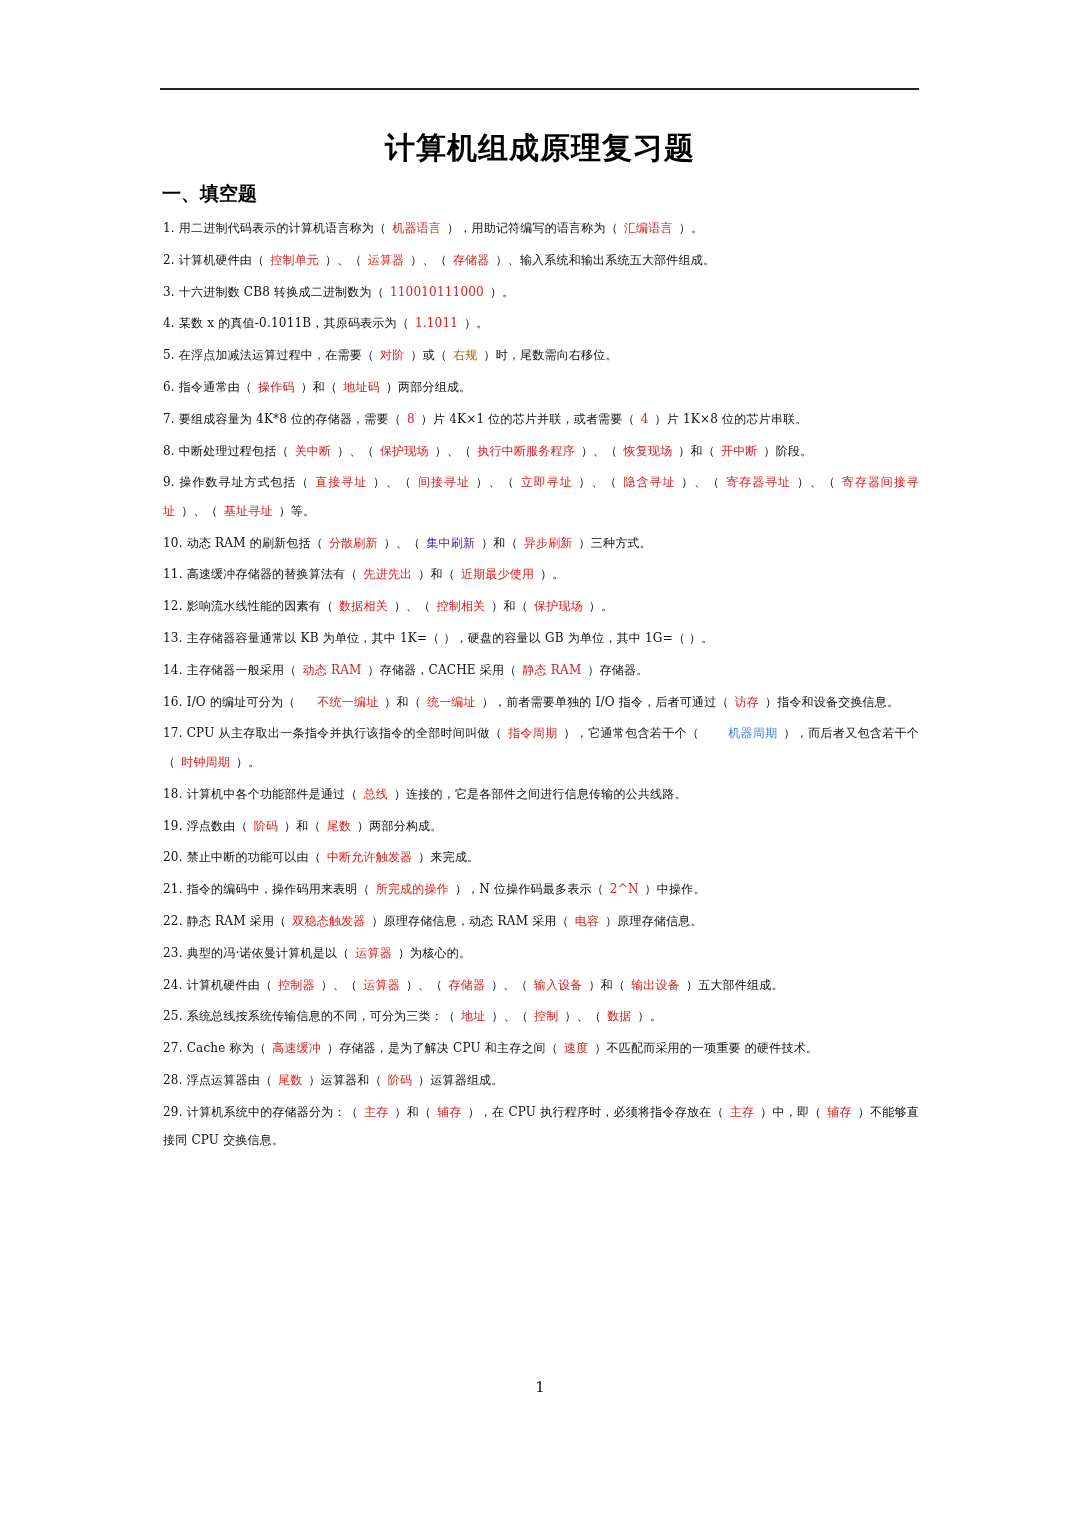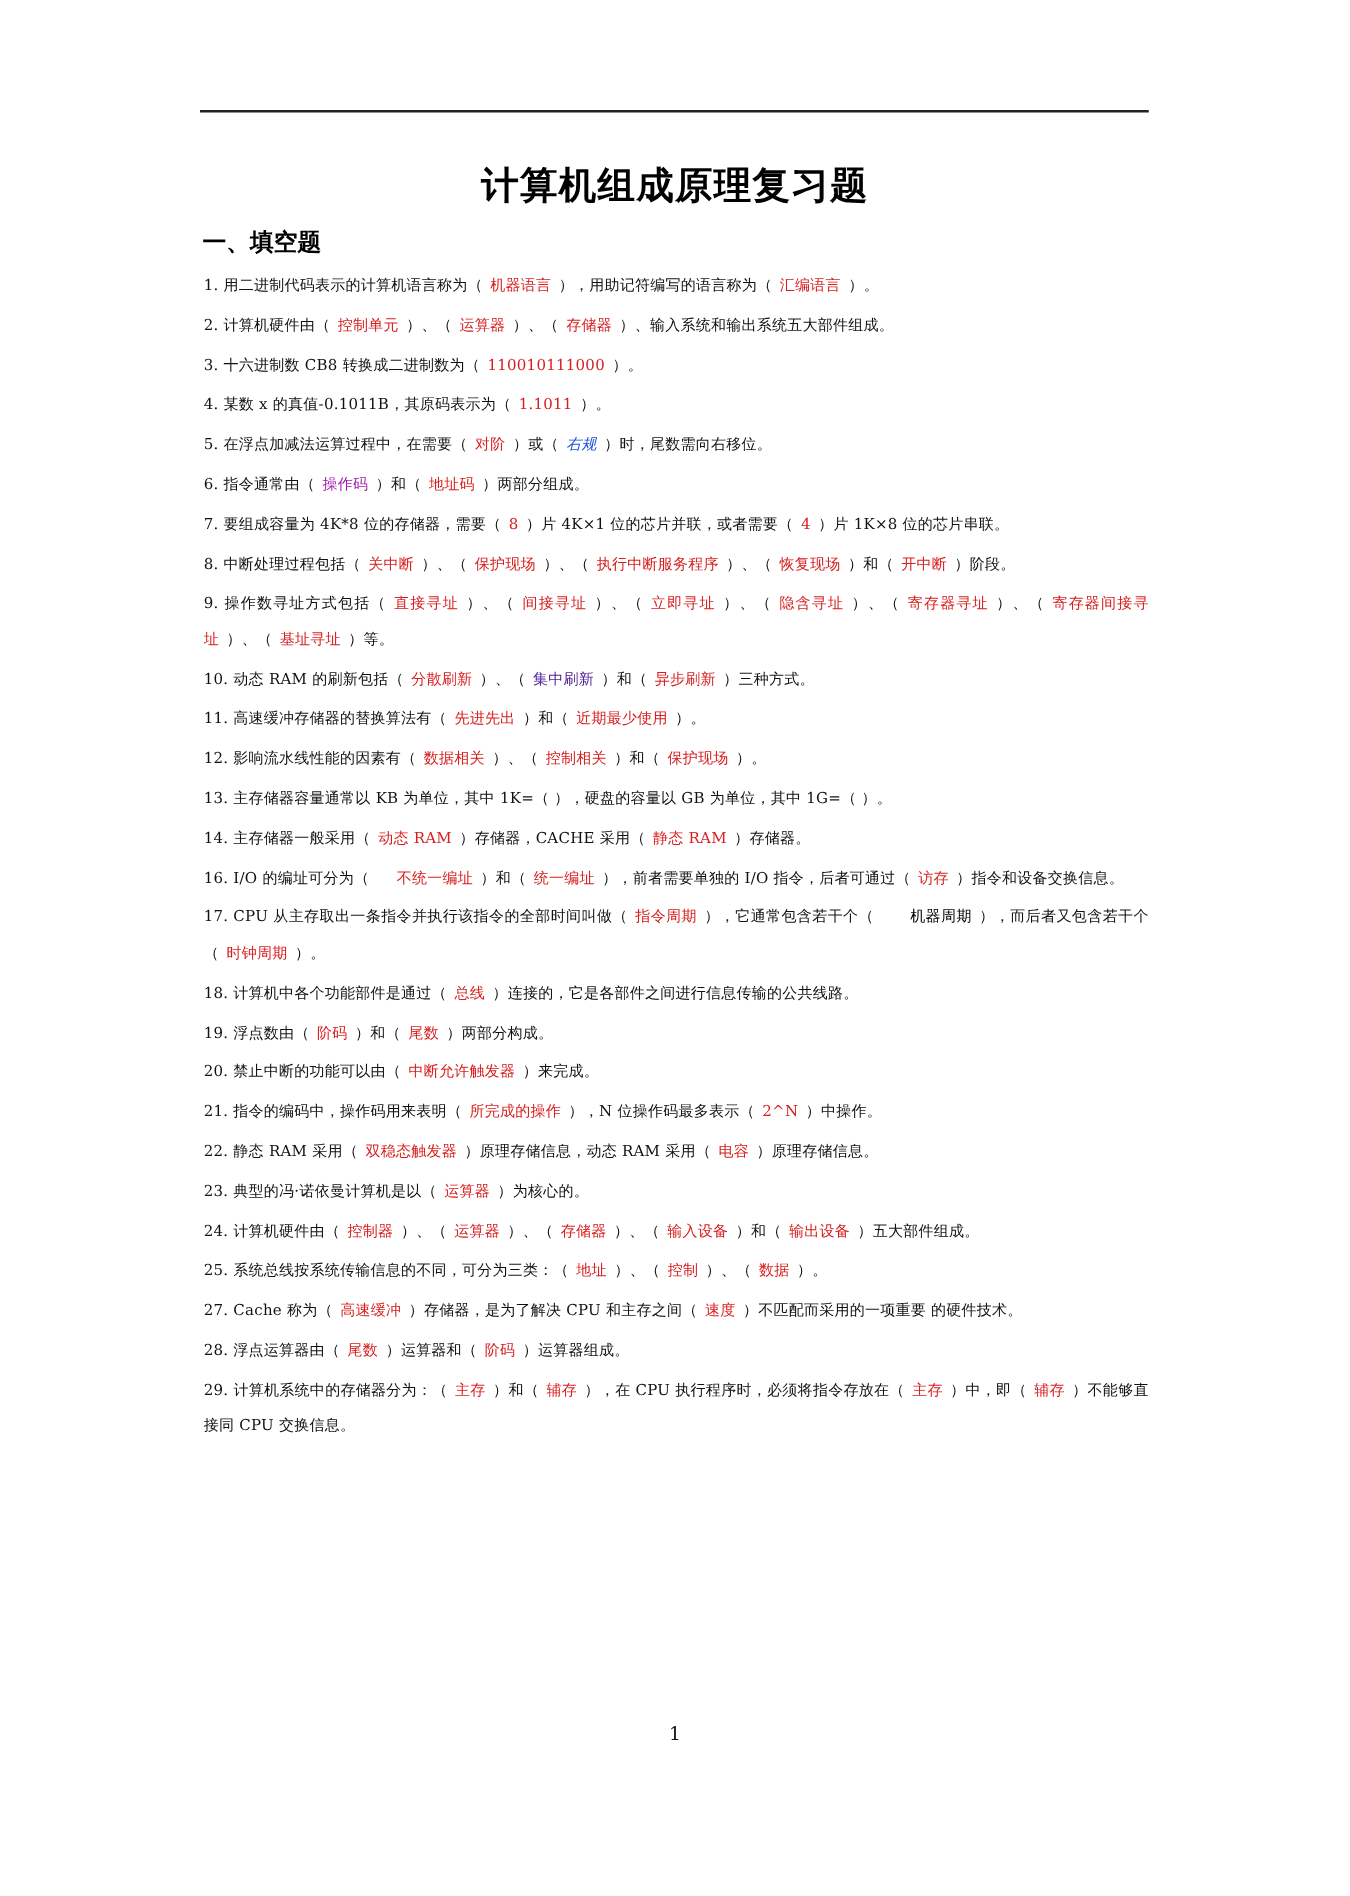--- a/index.html
+++ b/index.html
@@ -28,32 +28,32 @@
 
 <h1 class="doc-title" style="margin:0;">计算机组成原理复习题</h1>
 
 <h2 class="section-heading" style="margin:0;">一、填空题</h2>
 
 <div class="questions" id="question-list">
     <p class="q"><span class="num">1.</span><span>用二进制代码表示的计算机语言称为（</span><span class="ans" style="color: rgb(216, 30, 30);">机器语言</span><span>），用助记符编写的语言称为（</span><span class="ans" style="color: rgb(216, 30, 30);">汇编语言</span><span>）。</span></p>
     <p class="q"><span class="num">2.</span><span>计算机硬件由（</span><span class="ans" style="color: rgb(216, 30, 30);">控制单元</span><span>）、（</span><span class="ans" style="color: rgb(216, 30, 30);">运算器</span><span>）、（</span><span class="ans" style="color: rgb(216, 30, 30);">存储器</span><span>）、输入系统和输出系统五大部件组成。</span></p>
     <p class="q"><span class="num">3.</span><span>十六进制数 CB8 转换成二进制数为（</span><span class="ans" style="color: rgb(216, 30, 30);">110010111000</span><span>）。</span></p>
     <p class="q"><span class="num">4.</span><span>某数 x 的真值-0.1011B，其原码表示为（</span><span class="ans" style="color: rgb(216, 30, 30);">1.1011</span><span>）。</span></p>
-    <p class="q"><span class="num">5.</span><span>在浮点加减法运算过程中，在需要（</span><span class="ans" style="color: rgb(216, 30, 30);">对阶</span><span>）或（</span><span class="ans" style="color: #1d4ed8; font-style: italic;">右规</span><span>）时，尾数需向右移位。</span></p>
-    <p class="q"><span class="num">6.</span><span>指令通常由（</span><span class="ans" style="color: #a21caf;">操作码</span><span>）和（</span><span class="ans" style="color: rgb(216, 30, 30);">地址码</span><span>）两部分组成。</span></p>
+    <p class="q"><span class="num">5.</span><span>在浮点加减法运算过程中，在需要（</span><span class="ans" style="color: rgb(216, 30, 30);">对阶</span><span>）或（</span><span class="ans" style="color: #a16207;">右规</span><span>）时，尾数需向右移位。</span></p>
+    <p class="q"><span class="num">6.</span><span>指令通常由（</span><span class="ans" style="color: #b91c1c;">操作码</span><span>）和（</span><span class="ans" style="color: rgb(216, 30, 30);">地址码</span><span>）两部分组成。</span></p>
     <p class="q"><span class="num">7.</span><span>要组成容量为 4K*8 位的存储器，需要（</span><span class="ans" style="color: rgb(216, 30, 30);">8</span><span>）片 4K×1 位的芯片并联，或者需要（</span><span class="ans" style="color: rgb(216, 30, 30);">4</span><span>）片 1K×8 位的芯片串联。</span></p>
     <p class="q"><span class="num">8.</span><span>中断处理过程包括（</span><span class="ans" style="color: rgb(216, 30, 30);">关中断</span><span>）、（</span><span class="ans" style="color: rgb(216, 30, 30);">保护现场</span><span>）、（</span><span class="ans" style="color: rgb(216, 30, 30);">执行中断服务程序</span><span>）、（</span><span class="ans" style="color: rgb(216, 30, 30);">恢复现场</span><span>）和（</span><span class="ans" style="color: rgb(216, 30, 30);">开中断</span><span>）阶段。</span></p>
     <p class="q"><span class="num">9.</span><span>操作数寻址方式包括（</span><span class="ans" style="color: rgb(216, 30, 30);">直接寻址</span><span>）、（</span><span class="ans" style="color: rgb(216, 30, 30);">间接寻址</span><span>）、（</span><span class="ans" style="color: rgb(216, 30, 30);">立即寻址</span><span>）、（</span><span class="ans" style="color: rgb(216, 30, 30);">隐含寻址</span><span>）、（</span><span class="ans" style="color: rgb(216, 30, 30);">寄存器寻址</span><span>）、（</span><span class="ans" style="color: rgb(216, 30, 30);">寄存器间接寻址</span><span>）、（</span><span class="ans" style="color: rgb(216, 30, 30);">基址寻址</span><span>）等。</span></p>
     <p class="q"><span class="num">10.</span><span>动态 RAM 的刷新包括（</span><span class="ans" style="color: rgb(216, 30, 30);">分散刷新</span><span>）、（</span><span class="ans" style="color: #4c1d95;">集中刷新</span><span>）和（</span><span class="ans" style="color: rgb(216, 30, 30);">异步刷新</span><span>）三种方式。</span></p>
     <p class="q"><span class="num">11.</span><span>高速缓冲存储器的替换算法有（</span><span class="ans" style="color: rgb(216, 30, 30);">先进先出</span><span>）和（</span><span class="ans" style="color: rgb(216, 30, 30);">近期最少使用</span><span>）。</span></p>
     <p class="q"><span class="num">12.</span><span>影响流水线性能的因素有（</span><span class="ans" style="color: rgb(216, 30, 30);">数据相关</span><span>）、（</span><span class="ans" style="color: rgb(216, 30, 30);">控制相关</span><span>）和（</span><span class="ans" style="color: rgb(216, 30, 30);">保护现场</span><span>）。</span></p>
     <p class="q"><span class="num">13.</span><span>主存储器容量通常以 KB 为单位，其中 1K=（ ），硬盘的容量以 GB 为单位，其中 1G=（ ）。</span></p>
     <p class="q"><span class="num">14.</span><span>主存储器一般采用（</span><span class="ans" style="color: rgb(216, 30, 30);">动态 RAM</span><span>）存储器，CACHE 采用（</span><span class="ans" style="color: rgb(216, 30, 30);">静态 RAM</span><span>）存储器。</span></p>
     <p class="q"><span class="num">16.</span><span>I/O 的编址可分为（</span><span class="ans" style="color: rgb(216, 30, 30); margin-left: 16px;">不统一编址</span><span>）和（</span><span class="ans" style="color: rgb(216, 30, 30);">统一编址</span><span>），前者需要单独的 I/O 指令，后者可通过（</span><span class="ans" style="color: rgb(216, 30, 30);">访存</span><span>）指令和设备交换信息。</span></p>
-    <p class="q"><span class="num">17.</span><span>CPU 从主存取出一条指令并执行该指令的全部时间叫做（</span><span class="ans" style="color: rgb(216, 30, 30);">指令周期</span><span>），它通常包含若干个（</span><span class="ans" style="color: #000000; margin-left: 23px;">机器周期</span><span>），而后者又包含若干个（</span><span class="ans" style="color: rgb(216, 30, 30);">时钟周期</span><span>）。</span></p>
+    <p class="q"><span class="num">17.</span><span>CPU 从主存取出一条指令并执行该指令的全部时间叫做（</span><span class="ans" style="color: rgb(216, 30, 30);">指令周期</span><span>），它通常包含若干个（</span><span class="ans" style="color: #3b82f6; margin-left: 23px;">机器周期</span><span>），而后者又包含若干个（</span><span class="ans" style="color: rgb(216, 30, 30);">时钟周期</span><span>）。</span></p>
     <p class="q"><span class="num">18.</span><span>计算机中各个功能部件是通过（</span><span class="ans" style="color: rgb(216, 30, 30);">总线</span><span>）连接的，它是各部件之间进行信息传输的公共线路。</span></p>
     <p class="q"><span class="num">19.</span><span>浮点数由（</span><span class="ans" style="color: rgb(216, 30, 30);">阶码</span><span>）和（</span><span class="ans" style="color: rgb(216, 30, 30);">尾数</span><span>）两部分构成。</span></p>
     <p class="q"><span class="num">20.</span><span>禁止中断的功能可以由（</span><span class="ans" style="color: rgb(216, 30, 30);">中断允许触发器</span><span>）来完成。</span></p>
     <p class="q"><span class="num">21.</span><span>指令的编码中，操作码用来表明（</span><span class="ans" style="color: rgb(216, 30, 30);">所完成的操作</span><span>），N 位操作码最多表示（</span><span class="ans" style="color: rgb(216, 30, 30);">2^N</span><span>）中操作。</span></p>
     <p class="q"><span class="num">22.</span><span>静态 RAM 采用（</span><span class="ans" style="color: rgb(216, 30, 30);">双稳态触发器</span><span>）原理存储信息，动态 RAM 采用（</span><span class="ans" style="color: rgb(216, 30, 30);">电容</span><span>）原理存储信息。</span></p>
     <p class="q"><span class="num">23.</span><span>典型的冯·诺依曼计算机是以（</span><span class="ans" style="color: rgb(216, 30, 30);">运算器</span><span>）为核心的。</span></p>
     <p class="q"><span class="num">24.</span><span>计算机硬件由（</span><span class="ans" style="color: rgb(216, 30, 30);">控制器</span><span>）、（</span><span class="ans" style="color: rgb(216, 30, 30);">运算器</span><span>）、（</span><span class="ans" style="color: rgb(216, 30, 30);">存储器</span><span>）、（</span><span class="ans" style="color: rgb(216, 30, 30);">输入设备</span><span>）和（</span><span class="ans" style="color: rgb(216, 30, 30);">输出设备</span><span>）五大部件组成。</span></p>
     <p class="q"><span class="num">25.</span><span>系统总线按系统传输信息的不同，可分为三类：（</span><span class="ans" style="color: rgb(216, 30, 30);">地址</span><span>）、（</span><span class="ans" style="color: rgb(216, 30, 30);">控制</span><span>）、（</span><span class="ans" style="color: rgb(216, 30, 30);">数据</span><span>）。</span></p>
     <p class="q"><span class="num">27.</span><span>Cache 称为（</span><span class="ans" style="color: rgb(216, 30, 30);">高速缓冲</span><span>）存储器，是为了解决 CPU 和主存之间（</span><span class="ans" style="color: rgb(216, 30, 30);">速度</span><span>）不匹配而采用的一项重要 的硬件技术。</span></p>
     <p class="q"><span class="num">28.</span><span>浮点运算器由（</span><span class="ans" style="color: rgb(216, 30, 30);">尾数</span><span>）运算器和（</span><span class="ans" style="color: rgb(216, 30, 30);">阶码</span><span>）运算器组成。</span></p>

